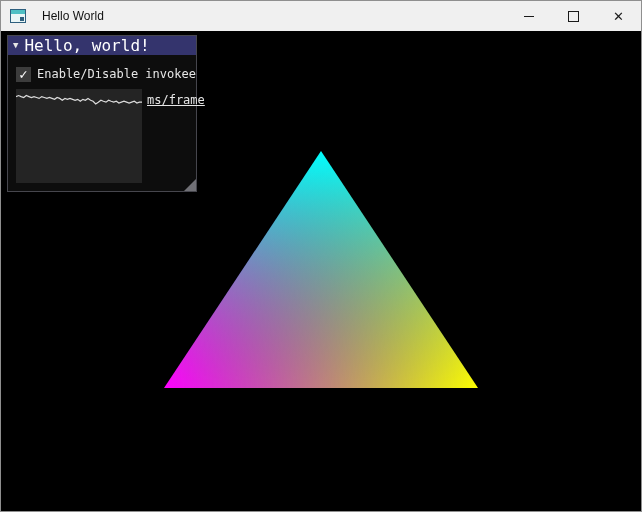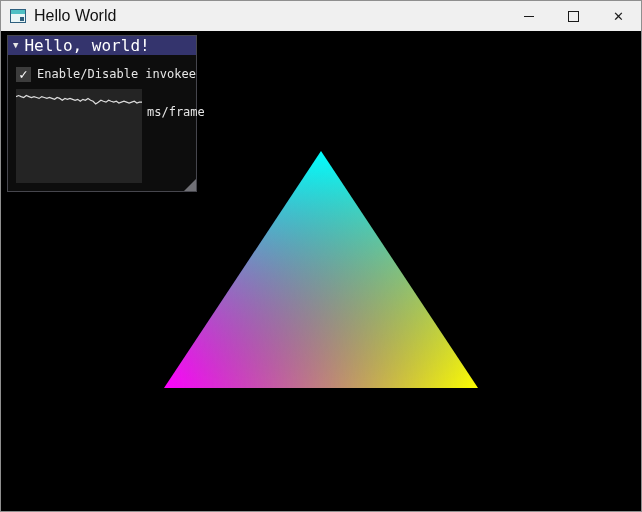--- a/index.html
+++ b/index.html
@@ -15,21 +15,21 @@
   .titlebar{
     height:30px;width:640px;background:#f0f0f0;
     display:flex;align-items:center;
   }
   .app-icon{
     width:16px;height:14px;margin-left:9px;position:relative;flex:0 0 auto;
     border:1px solid #2e5f7e;background:#eaf6f6;box-sizing:border-box;
   }
   .app-icon .icon-top{position:absolute;left:0;top:0;width:100%;height:4px;background:#4fc0c4;}
   .app-icon .icon-dot{position:absolute;right:1px;bottom:1px;width:4px;height:4px;background:#2e5f7e;}
-  .win-title{font-size:16px;color:#111;margin-left:8px;white-space:nowrap;}
+  .win-title{font-size:12px;color:#111;margin-left:16px;white-space:nowrap;}
   .caption-spacer{flex:1;}
   .caption-btn{
     width:45px;height:30px;display:flex;align-items:center;justify-content:center;
     color:#1a1a1a;flex:0 0 auto;cursor:default;
   }
   .glyph-min{width:10px;height:1px;background:#1a1a1a;}
   .glyph-max{width:9px;height:9px;border:1px solid #1a1a1a;}
   .glyph-close{font-size:13px;line-height:13px;color:#1a1a1a;}
   
   .client{position:relative;width:640px;height:480px;background:#000;overflow:hidden;}
@@ -55,21 +55,21 @@
   .checkbox-row{display:flex;align-items:center;gap:6px;margin-top:3px;height:18px;}
   .checkbox{
     width:15px;height:15px;background:#3c3c3c;flex:0 0 auto;
     display:flex;align-items:center;justify-content:center;
   }
   .check{font-size:14px;line-height:14px;color:#fff;font-weight:bold;}
   .checkbox-label{white-space:nowrap;text-align:right;}
   .plot-row{display:flex;align-items:flex-start;gap:5px;margin-top:6px;}
   .plot{width:126px;height:94px;background:#242424;flex:0 0 auto;}
   .plot svg{display:block;}
-  .plot-label{line-height:14px;margin-top:16px;white-space:nowrap;}
+  .plot-label{line-height:14px;margin-top:4px;white-space:nowrap;text-decoration:underline;}
   .resize-grip{
     position:absolute;right:0;bottom:0;width:0;height:0;
     border-style:solid;border-width:0 0 12px 12px;
     border-color:transparent transparent rgba(195,195,205,0.55) transparent;
   }
 </style>
 </head>
 <body>
 
 <div class="window">

